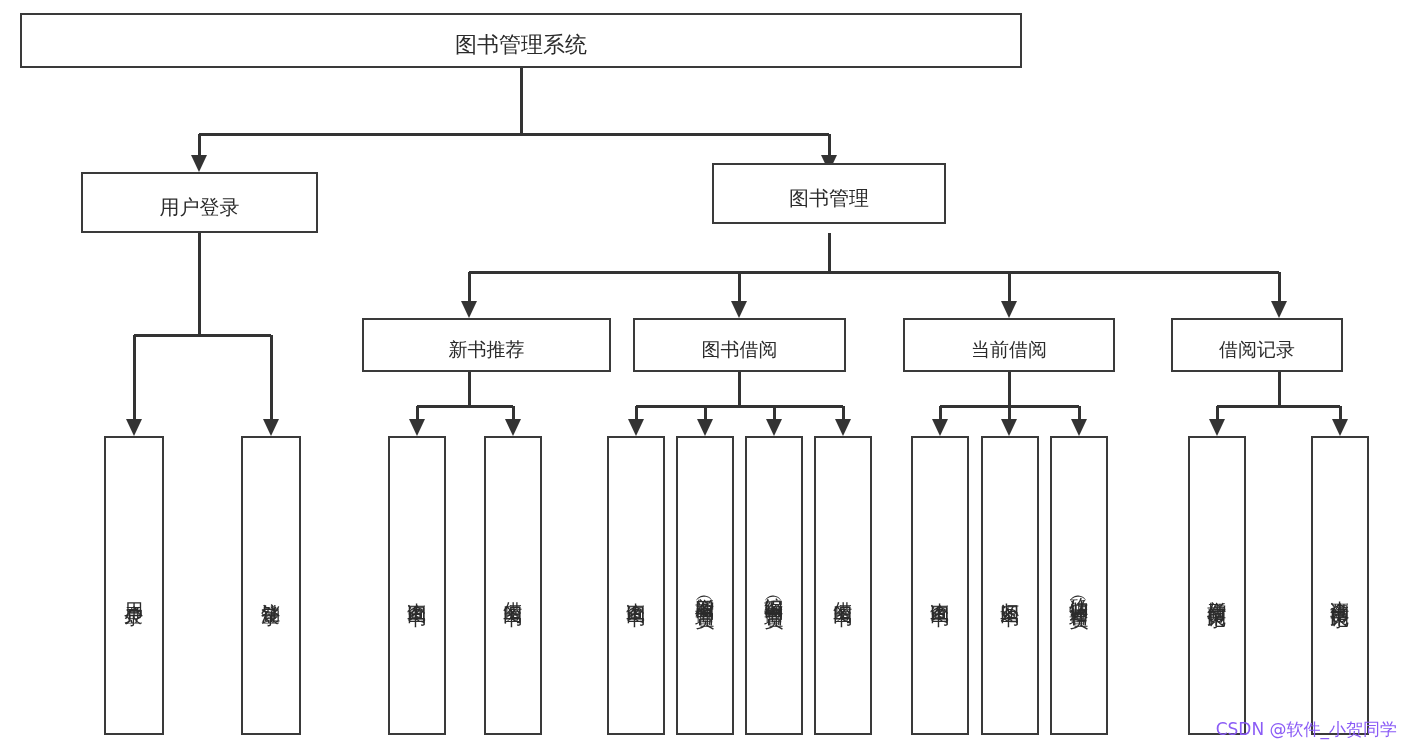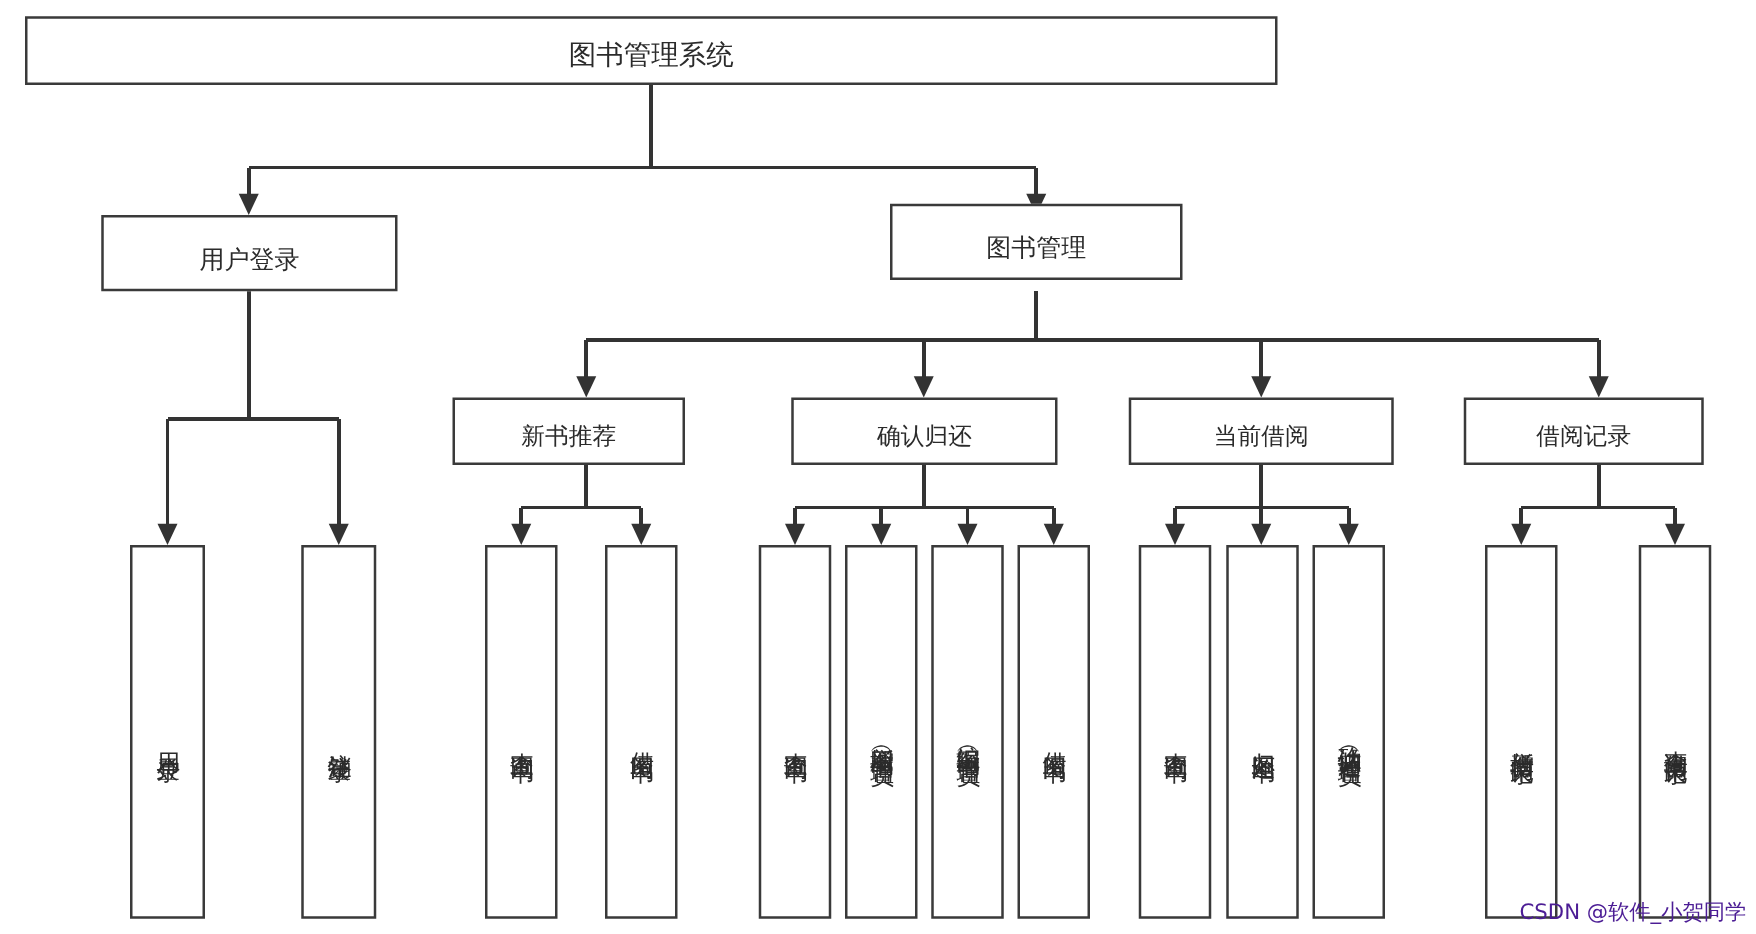--- a/index.html
+++ b/index.html
@@ -57,21 +57,21 @@
     top: 0;
     width: 1405px;
     height: 747px;
     pointer-events: none;
   }
   #watermark {
     position: absolute;
     right: 8px;
     bottom: 6px;
     font-size: 17px;
-    color: #4c1d95;
+    color: #8b5cf6;
     white-space: nowrap;
     user-select: none;
   }
 </style>
 </head>
 <body>
 
 <div id="diagram-root">
 
   <svg id="connector-layer" width="1405" height="747" viewBox="0 0 1405 747">
@@ -146,30 +146,30 @@
   <div id="boxes-layer">
       <div class="node-box lvl-root" style="left: 20px; top: 13px; width: 1002px; height: 55px;">
         <span class="node-label horizontal">图书管理系统</span>
       </div>
       <div class="node-box lvl-2" style="left: 81px; top: 172px; width: 237px; height: 61px;">
         <span class="node-label horizontal">用户登录</span>
       </div>
       <div class="node-box lvl-2" style="left: 712px; top: 163px; width: 234px; height: 61px;">
         <span class="node-label horizontal">图书管理</span>
       </div>
-      <div class="node-box lvl-3" style="left: 362px; top: 318px; width: 186px; height: 54px;">
+      <div class="node-box lvl-3" style="left: 362px; top: 318px; width: 249px; height: 54px;">
         <span class="node-label horizontal">新书推荐</span>
       </div>
       <div class="node-box lvl-3" style="left: 633px; top: 318px; width: 213px; height: 54px;">
-        <span class="node-label horizontal">确认归还</span>
+        <span class="node-label horizontal">图书借阅</span>
       </div>
       <div class="node-box lvl-3" style="left: 903px; top: 318px; width: 212px; height: 54px;">
         <span class="node-label horizontal">当前借阅</span>
       </div>
-      <div class="node-box lvl-3" style="left: 1171px; top: 318px; width: 192px; height: 54px;">
+      <div class="node-box lvl-3" style="left: 1171px; top: 318px; width: 172px; height: 54px;">
         <span class="node-label horizontal">借阅记录</span>
       </div>
       <div class="node-box lvl-leaf" style="left: 104px; top: 436px; width: 60px; height: 299px;">
         <span class="node-label vertical">用户登录</span>
       </div>
       <div class="node-box lvl-leaf" style="left: 241px; top: 436px; width: 60px; height: 299px;">
         <span class="node-label vertical">注销登录</span>
       </div>
       <div class="node-box lvl-leaf" style="left: 388px; top: 436px; width: 58px; height: 299px;">
         <span class="node-label vertical">查询图书</span>

